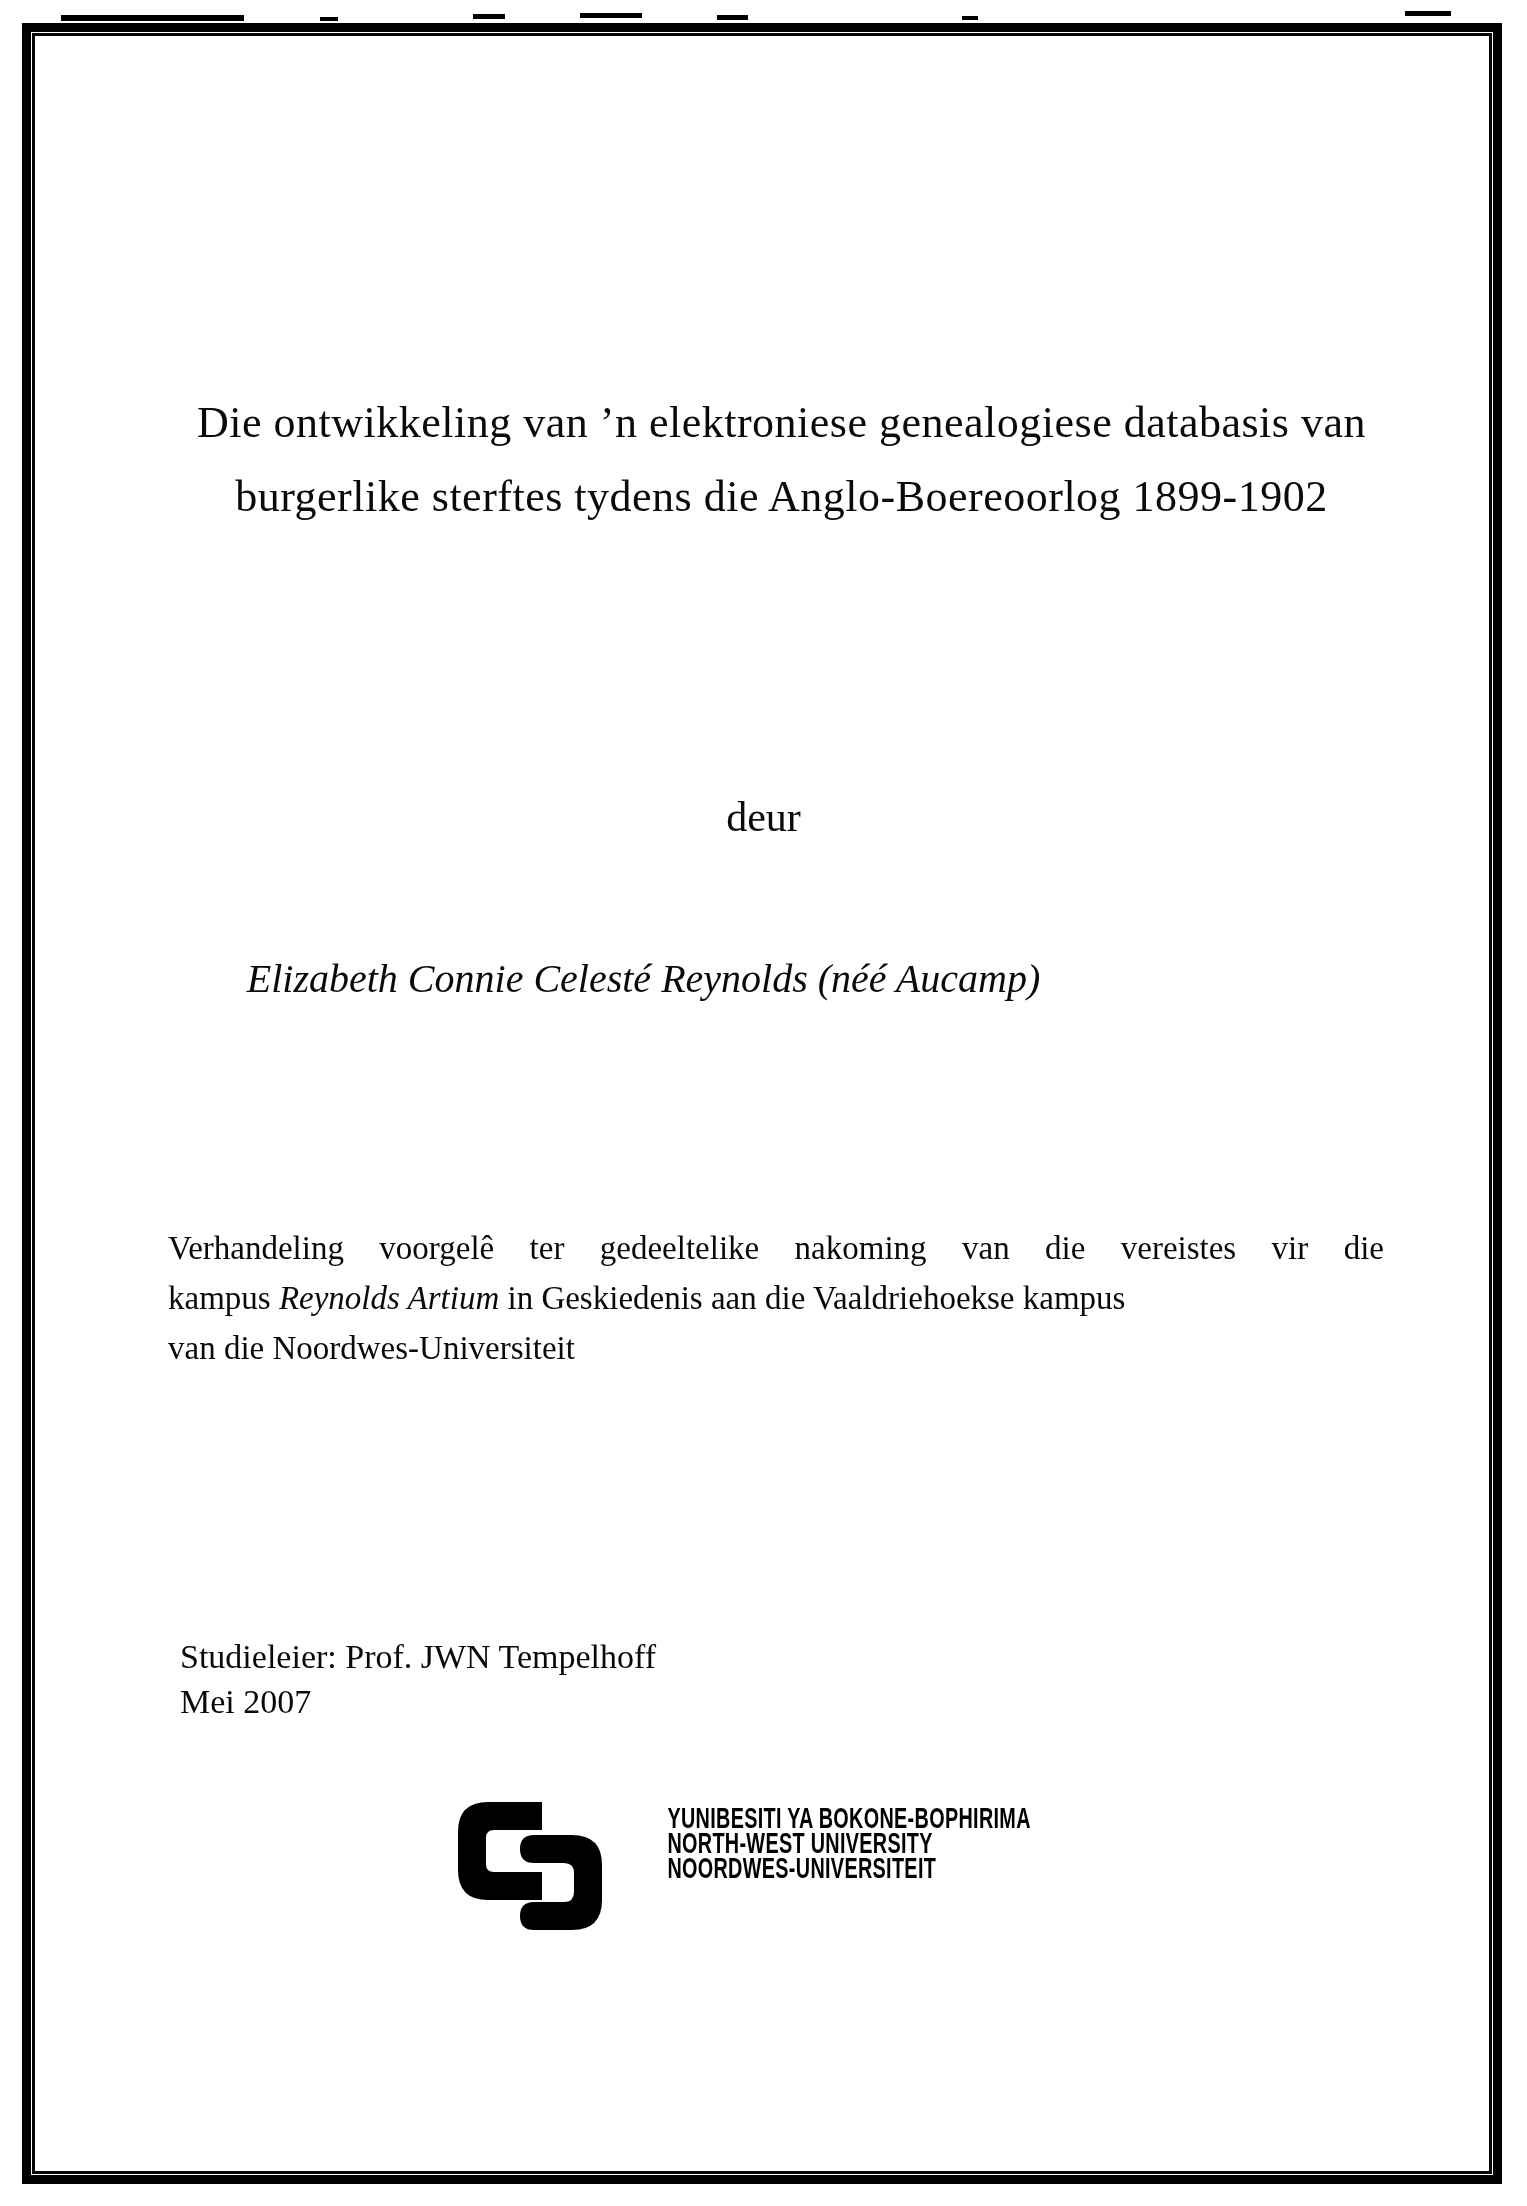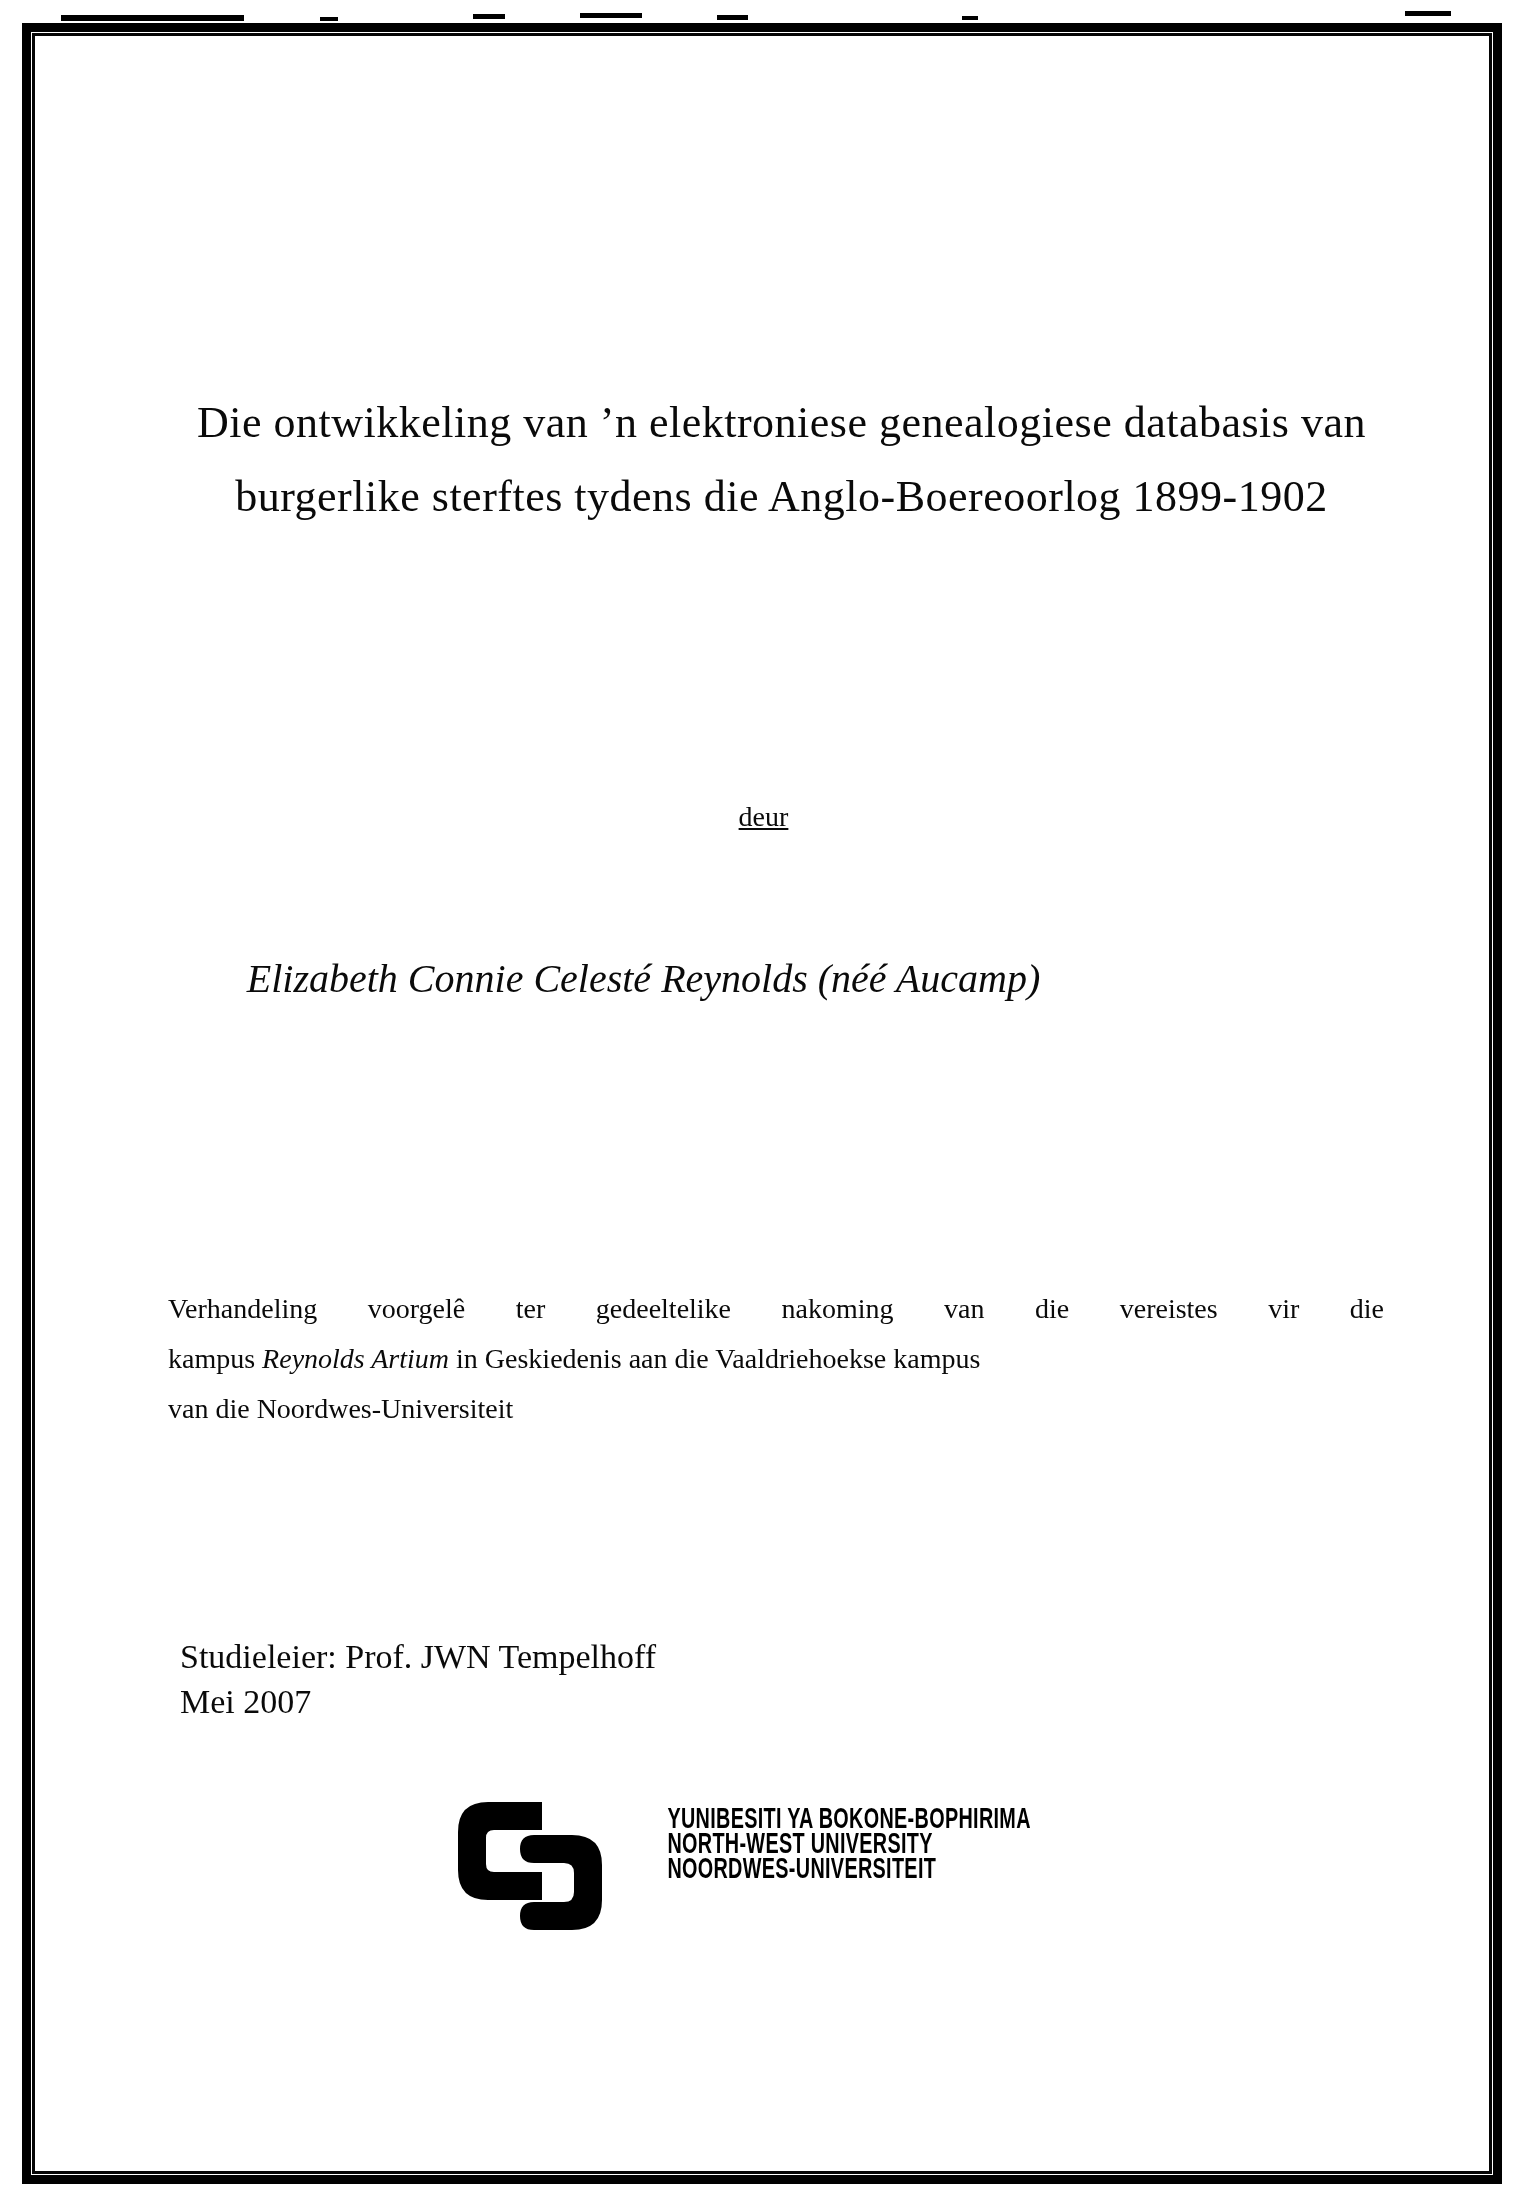--- a/index.html
+++ b/index.html
@@ -43,36 +43,35 @@
     text-align: center;
     font-size: 44px;
     line-height: 74px;
     font-weight: 400;
     letter-spacing: 0.5px;
   }
 
   .byline {
     left: 0; top: 797px; width: 1527px;
     text-align: center;
-    font-size: 28px;
+    font-size: 42px;
     line-height: 40px;
-    text-decoration: underline;
   }
 
   .author {
     left: 0; top: 956px; width: 1287px;
     text-align: center;
     font-size: 40px;
     line-height: 46px;
     font-style: italic;
   }
 
   .statement {
-    left: 168px; top: 1284px; width: 1216px;
-    font-size: 28px;
+    left: 168px; top: 1223px; width: 1216px;
+    font-size: 33px;
     line-height: 50px;
   }
   .st-line { white-space: nowrap; }
   .st-justify {
     white-space: normal;
     text-align: justify;
     text-align-last: justify;
   }
   .statement em { font-style: italic; }
 

